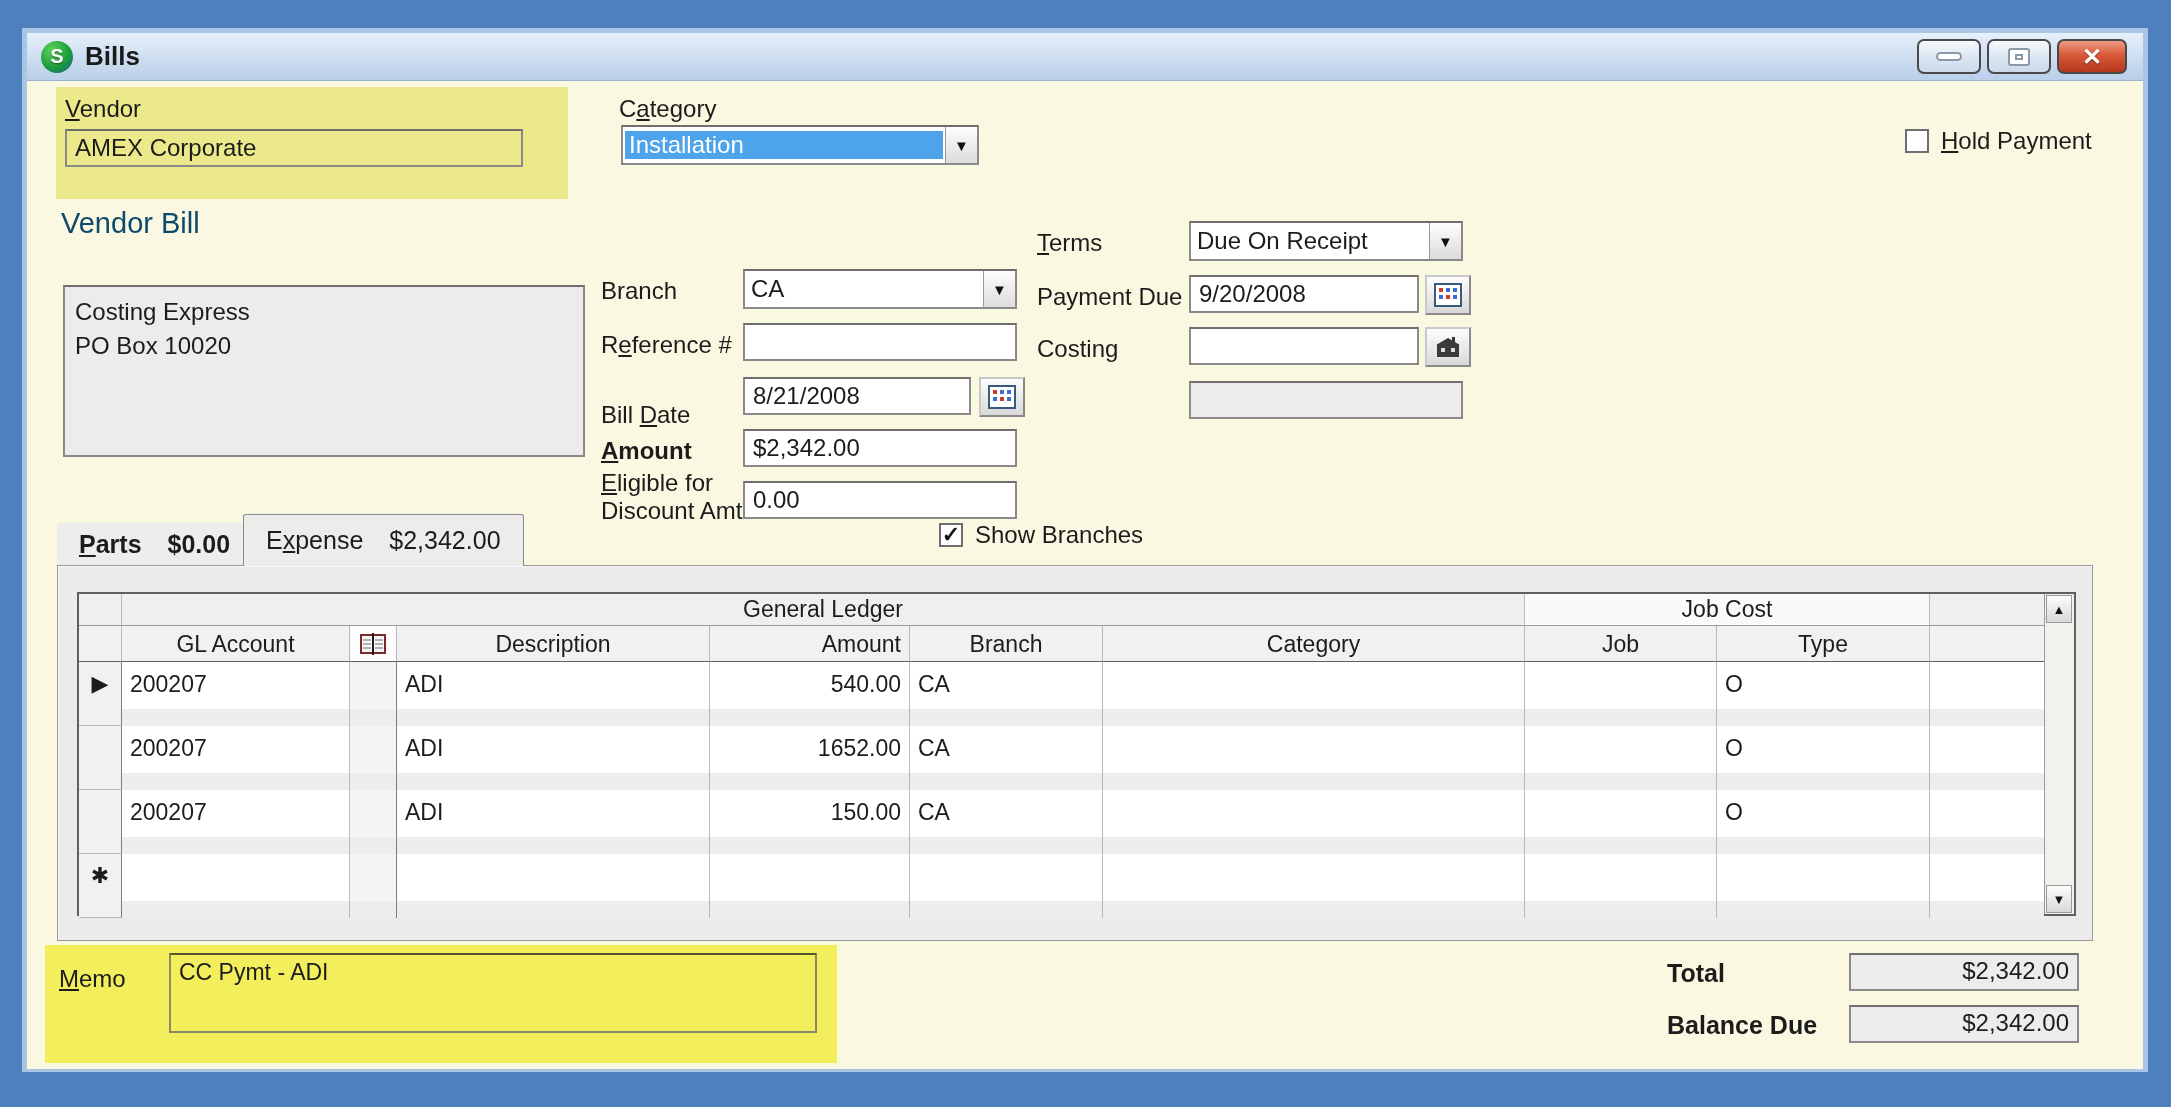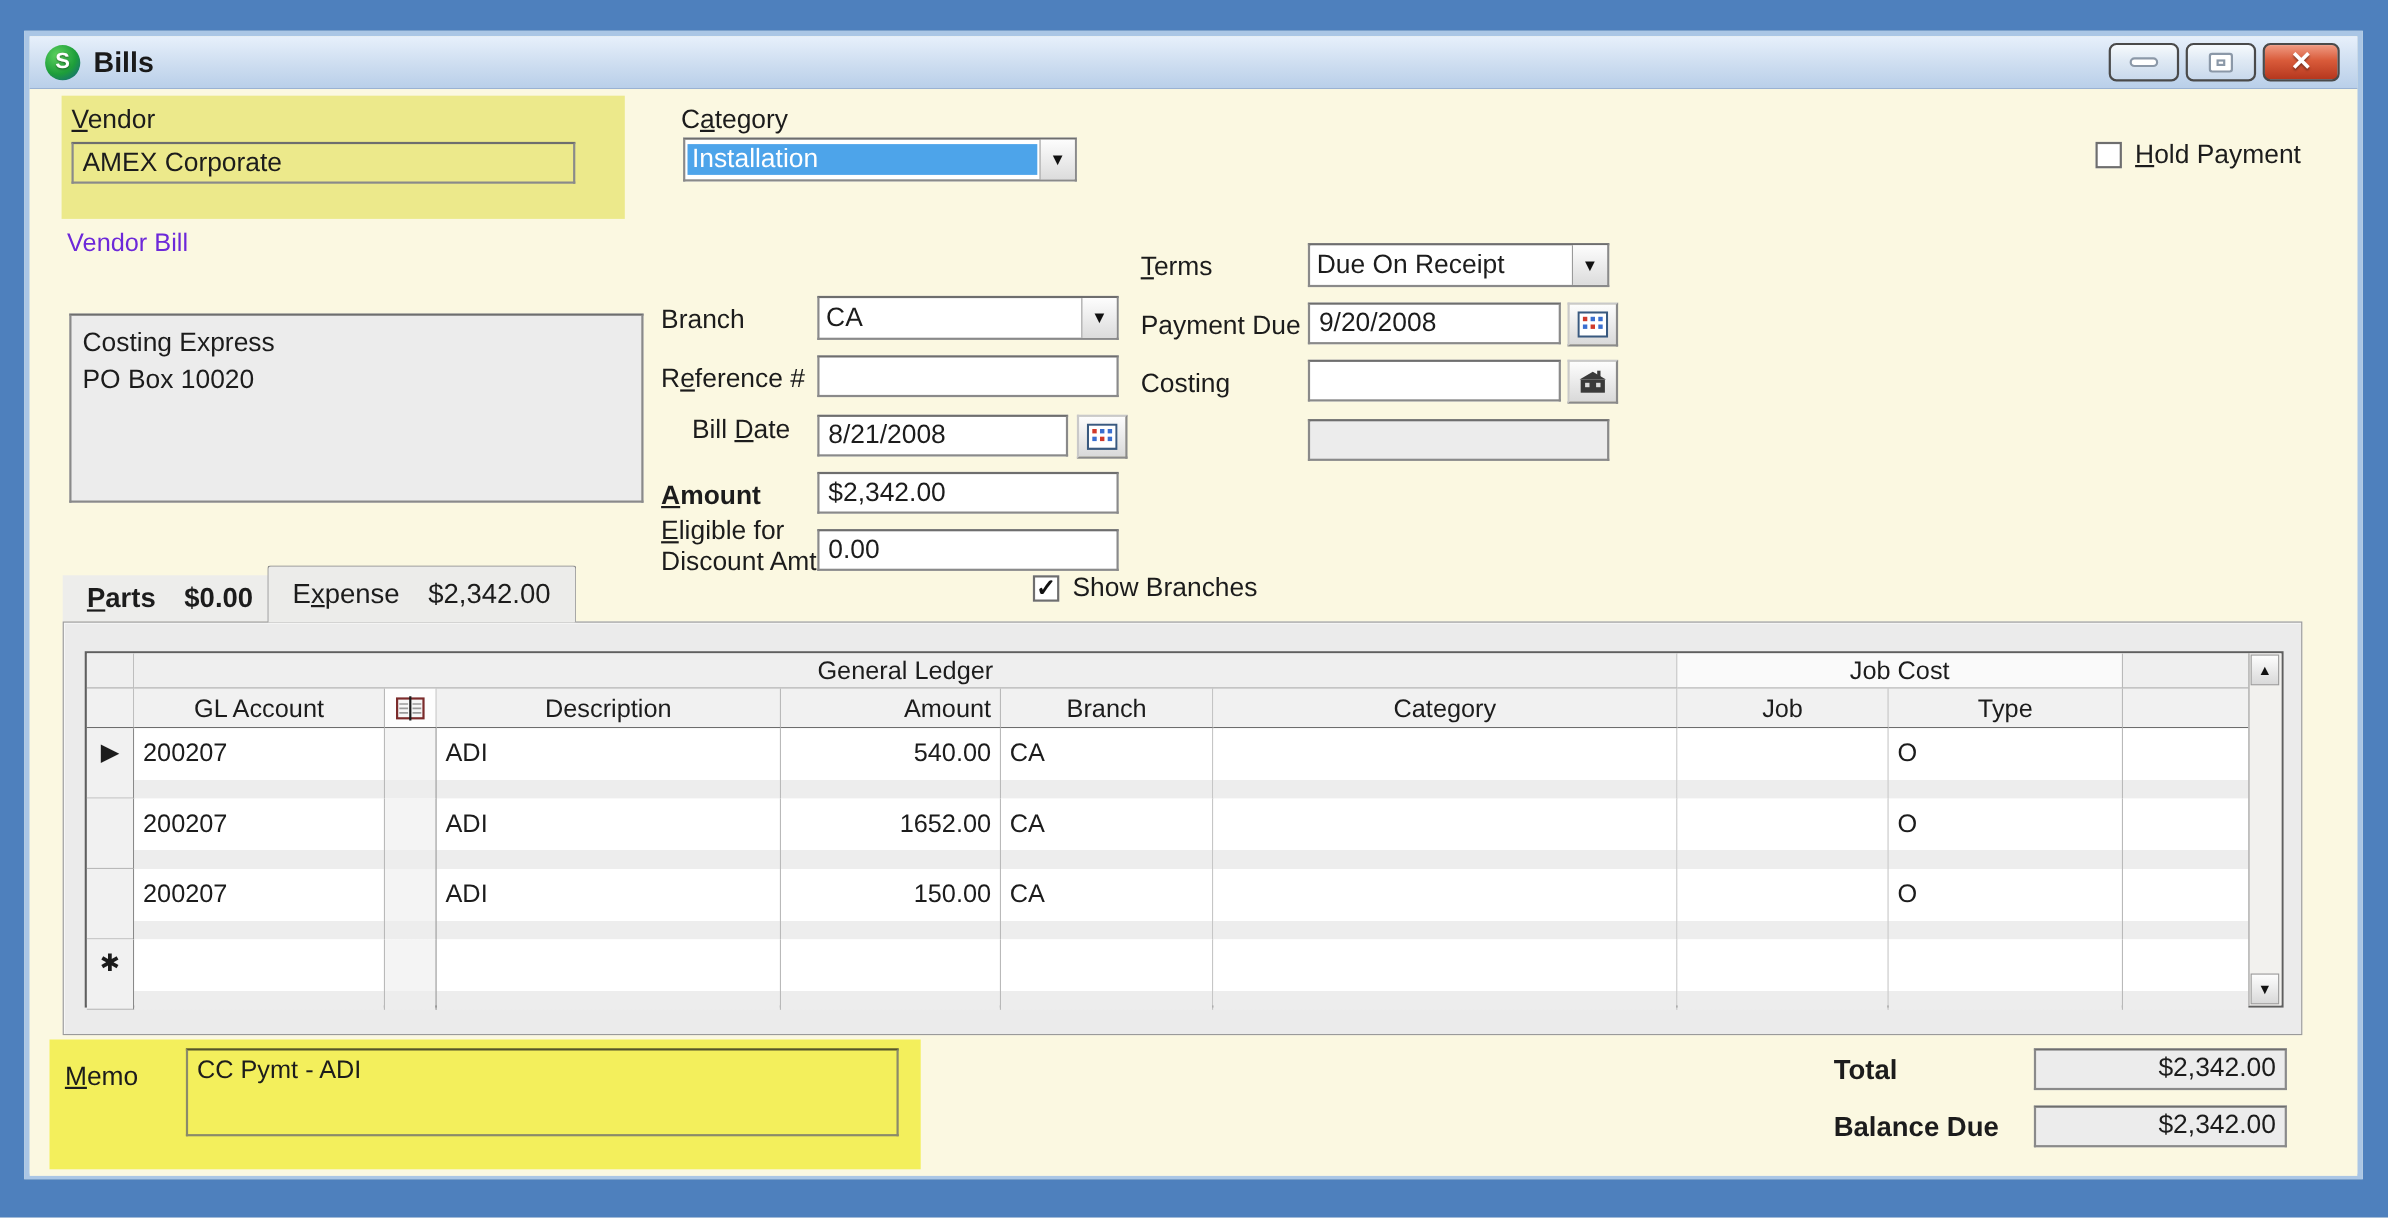--- a/index.html
+++ b/index.html
@@ -48,21 +48,21 @@
   .icon-btn { position:absolute; width:46px; border:2px solid #8a8a8a; border-top-color:#c9c9c9; border-left-color:#c9c9c9;
               background:linear-gradient(#fdfdfd,#d9d9d9); display:flex; align-items:center; justify-content:center; }
   .chk { width:24px; height:24px; background:#fff; border:2px solid #6e6e6e; display:inline-flex;
          align-items:center; justify-content:center; font-size:22px; font-weight:bold; color:#111; line-height:1; }
   .chkrow { position:absolute; display:flex; align-items:center; gap:12px; }
 
   
   .hl-vendor { position:absolute; left:29px; top:6px; width:512px; height:112px; background:#ece98b; }
   .hl-memo   { position:absolute; left:18px; top:864px; width:792px; height:118px; background:#f3ef5c; }
 
-  .heading { position:absolute; left:34px; top:126px; font-size:23px; color:#6d28d9; }
+  .heading { position:absolute; left:34px; top:126px; font-size:29px; color:#0c4a6e; }
 
   .addr { position:absolute; left:36px; top:204px; width:522px; height:172px; background:#ececec;
           border:2px solid #8a8a8a; border-top-color:#6e6e6e; padding:8px 10px; line-height:34px; font-size:24px; }
 
   
   .tab { position:absolute; display:flex; align-items:center; gap:26px; padding:0 22px; font-size:25px; }
   .tab-parts { left:30px; top:442px; height:42px; background:#ededeb; font-weight:bold; }
   .tab-expense { left:216px; top:433px; height:52px; background:#ececea;
                  border:1px solid #8a8a8a; border-bottom:none; border-radius:3px 3px 0 0; z-index:3;text-align:center; }
   .panel { position:absolute; left:30px; top:484px; width:2036px; height:376px; background:#ebebeb;
@@ -153,21 +153,21 @@
 
       <div class="lbl" style="left:574px; top:196px;">Branch</div>
       <div class="combo" style="left:716px; top:188px; width:274px; height:40px;">
         <span class="val">CA</span>
         <span class="combo-btn">▼</span>
       </div>
 
       <div class="lbl" style="left:574px; top:250px;">R<u>e</u>ference #</div>
       <input class="tbox" style="left: 716px; top: 242px; width: 274px; height: 38px;" value="">
 
-      <div class="lbl" style="left:574px; top:296px;margin-left:28px;">Bill <u>D</u>ate</div>
+      <div class="lbl" style="left:574px; top:320px;">Bill <u>D</u>ate</div>
       <input class="tbox" style="left: 716px; top: 296px; width: 228px; height: 38px;" value="8/21/2008">
       <div class="icon-btn" style="left:952px; top:296px; height:40px;">
         <svg width="28" height="24" viewBox="0 0 28 24">
           <rect x="1" y="1" width="26" height="22" fill="#fff" stroke="#39597f" stroke-width="2"></rect>
           <rect x="5" y="5" width="4" height="4" fill="#d03a2b"></rect>
             <rect x="12" y="5" width="4" height="4" fill="#3a6fd0"></rect>
           <rect x="19" y="5" width="4" height="4" fill="#3a6fd0"></rect>
             <rect x="5" y="12" width="4" height="4" fill="#3a6fd0"></rect>
           <rect x="12" y="12" width="4" height="4" fill="#d03a2b"></rect>
             <rect x="19" y="12" width="4" height="4" fill="#3a6fd0"></rect>

